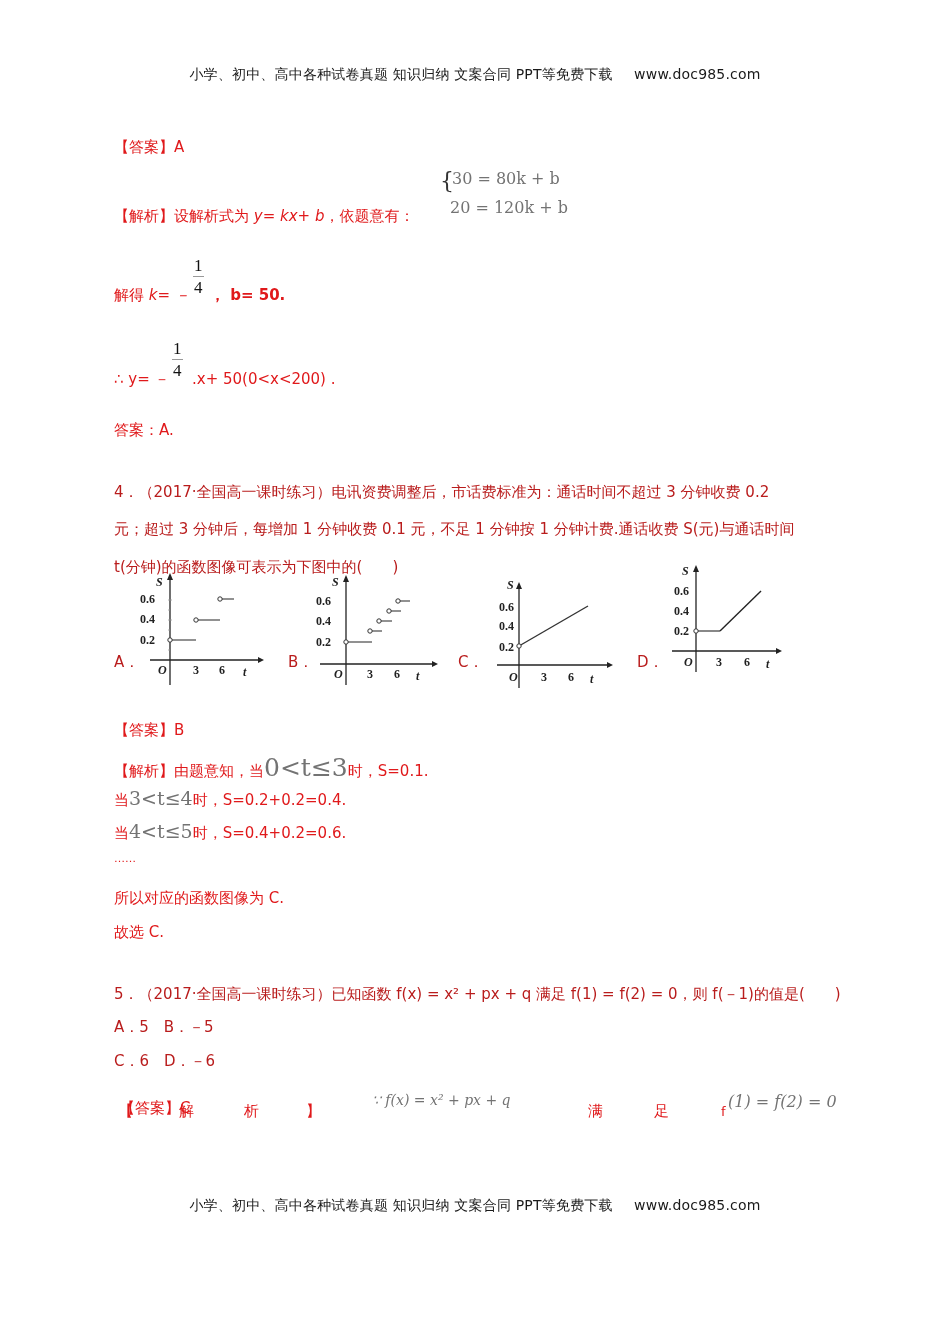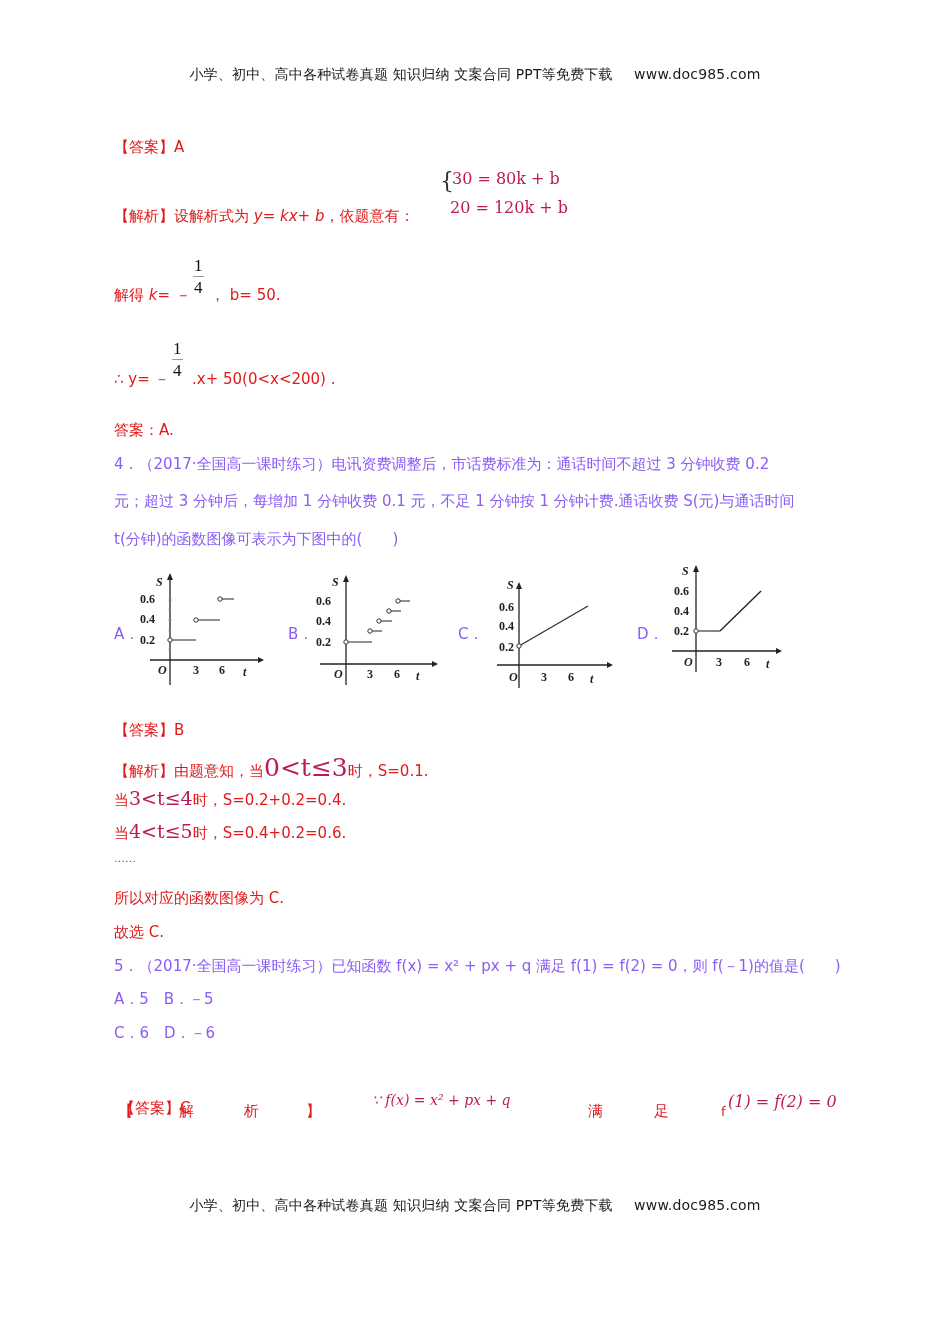--- a/index.html
+++ b/index.html
@@ -1,23 +1,23 @@
 <!DOCTYPE html>
 <html><head>
 <meta charset="utf-8">
 <style>
   html, body { margin: 0; padding: 0; background: #ffffff; }
   body { width: 950px; height: 1344px; position: relative; overflow: hidden;
          font-family: "DejaVu Sans", "Liberation Sans", sans-serif; color: #000; }
   .abs { position: absolute; white-space: nowrap; }
   .hdr { font-size: 14px; color: #1a1a1a; left: 0; width: 950px; text-align: center; letter-spacing: 0.2px; }
   .red { color: #e0191b; }
-  .blk { color: #8b5cf6; }
+  .blk { color: #b91c1c; margin-top: 28px; }
   .t15 { font-size: 15px; }
-  .math { font-family: "DejaVu Serif", "Liberation Serif", serif; color: #be185d; }
+  .math { font-family: "DejaVu Serif", "Liberation Serif", serif; color: #737373; }
   .it { font-style: italic; }
   .frac { display: inline-block; position: absolute; text-align: center; font-family: "Liberation Serif", serif; font-size: 17px; color: #111; }
   .frac .num { display: block; border-bottom: 1px solid #999; padding: 0 1px; line-height: 20px; }
   .frac .den { display: block; line-height: 22px; }
   svg text { font-family: "Liberation Serif", serif; }
 </style>
 </head>
 <body>
 
 <div class="abs hdr" style="top:66px;">
@@ -36,21 +36,21 @@
 <div class="abs math" style="left:452px;top:169px;font-size:16px;">30 = 80k + b</div>
 <div class="abs math" style="left:450px;top:198px;font-size:16px;">20 = 120k + b</div>
 
 <div class="abs red t15" style="left:114px;top:286px;">
   <span>解得 </span><span class="it">k= －</span>
 </div>
 <div class="frac" style="left:193px;top:256px;">
   <span class="num">1</span>
   <span class="den">4</span>
 </div>
-<div class="abs red t15" style="left:210px;top:286px;">，  b= 50.</div>
+<div class="abs red t15" style="left:210px;top:286px;font-weight:bold;">，  b= 50.</div>
 
 <div class="abs red t15" style="left:114px;top:370px;">∴ y= －</div>
 <div class="frac" style="left:172px;top:339px;">
   <span class="num">1</span>
   <span class="den">4</span>
 </div>
 <div class="abs red t15" style="left:192px;top:370px;">.x+ 50(0&lt;x&lt;200) .</div>
 
 <div class="abs red t15" style="left:114px;top:421px;">答案：A.</div>
 

